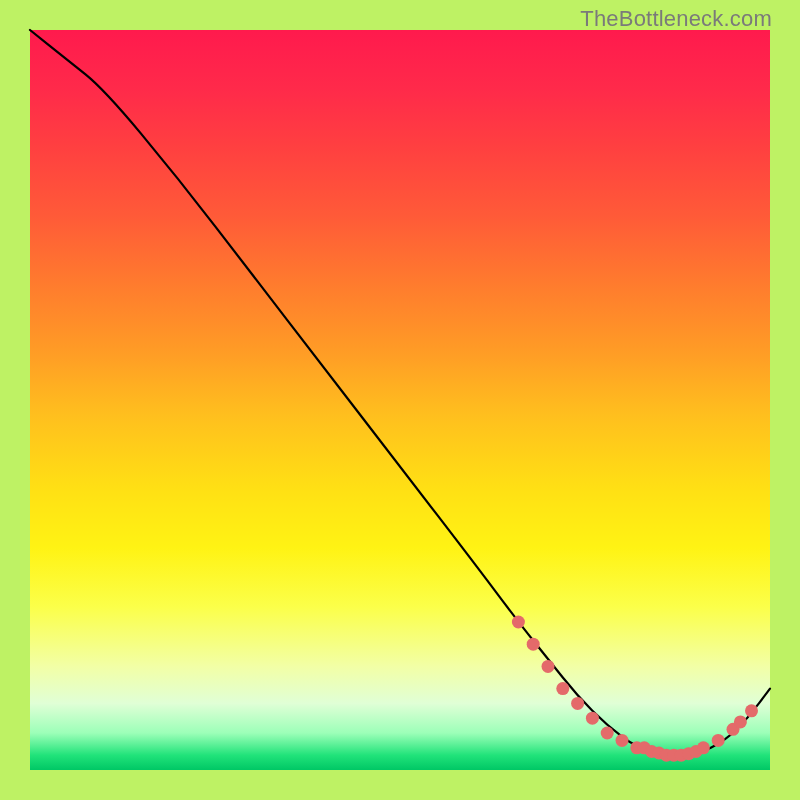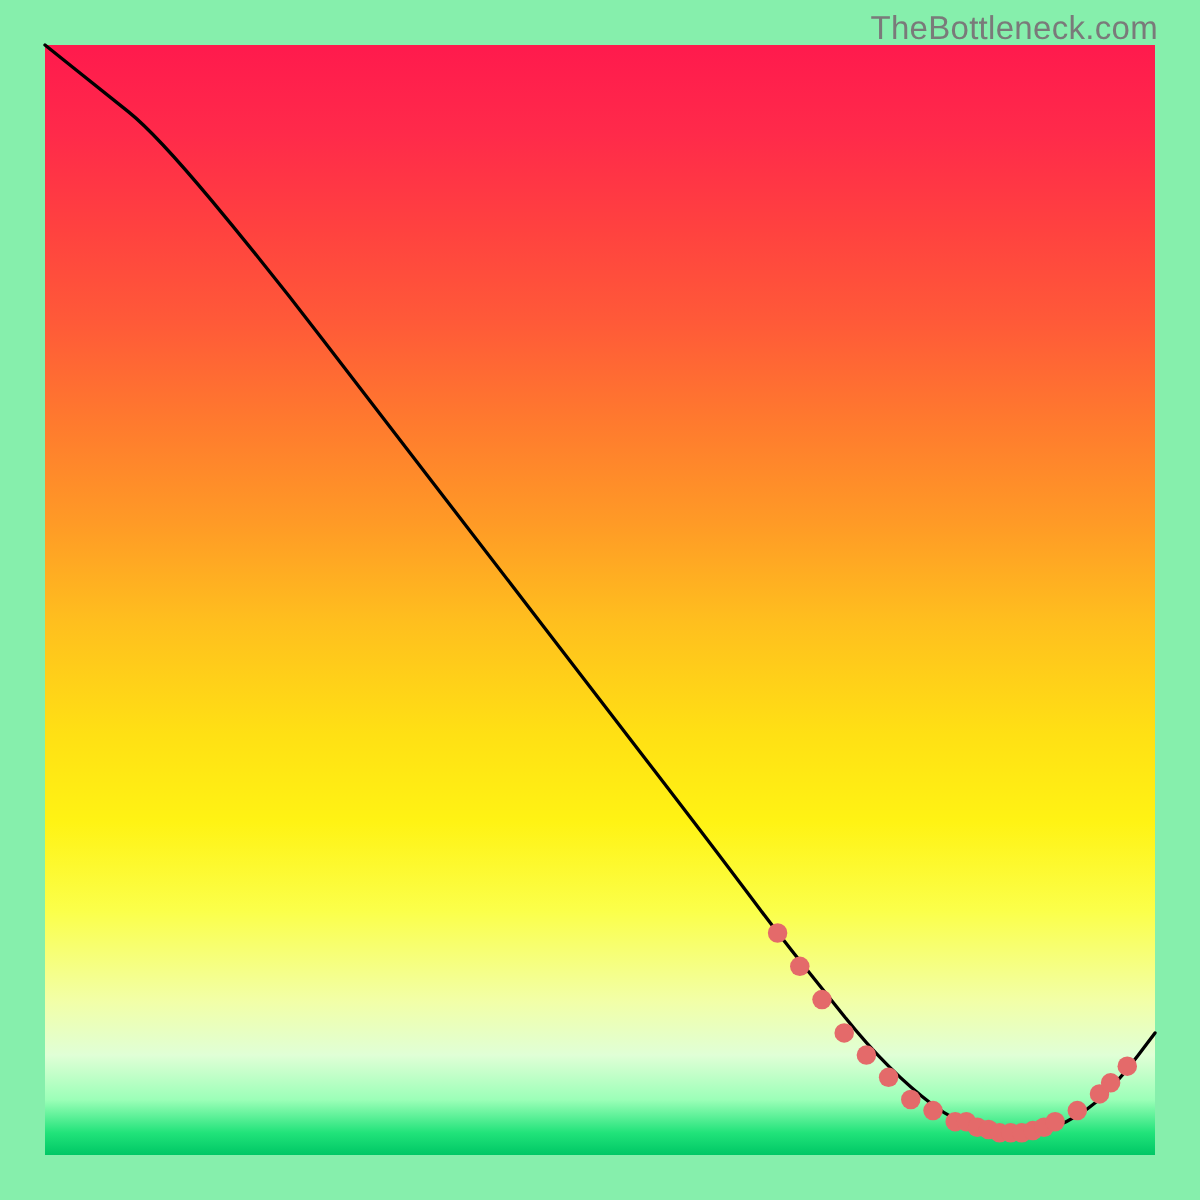--- a/index.html
+++ b/index.html
@@ -8,21 +8,21 @@
     width: 800px;
     height: 800px;
     background: #000;
     overflow: hidden;
     font-family: Arial, Helvetica, sans-serif;
   }
   .stage {
     position: relative;
     width: 800px;
     height: 800px;
-    background: #86efac;
+    background: #bef264;
   }
   .plot {
     position: absolute;
     left: 30px;
     top: 30px;
     width: 740px;
     height: 740px;
     
     background: linear-gradient(to bottom,
       #ff1a4d 0%,

